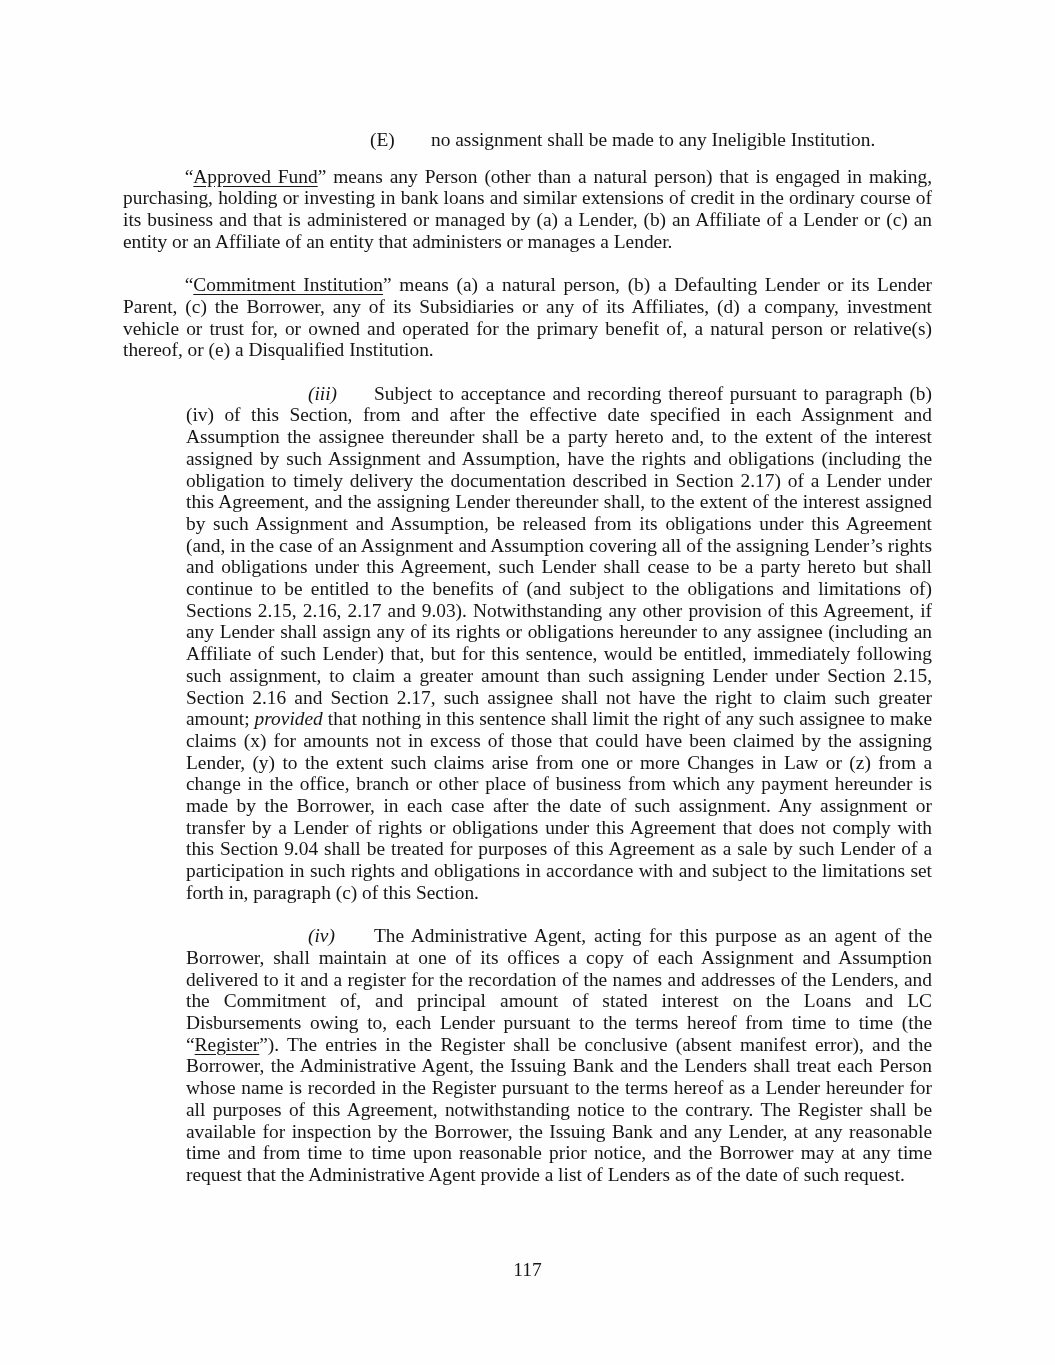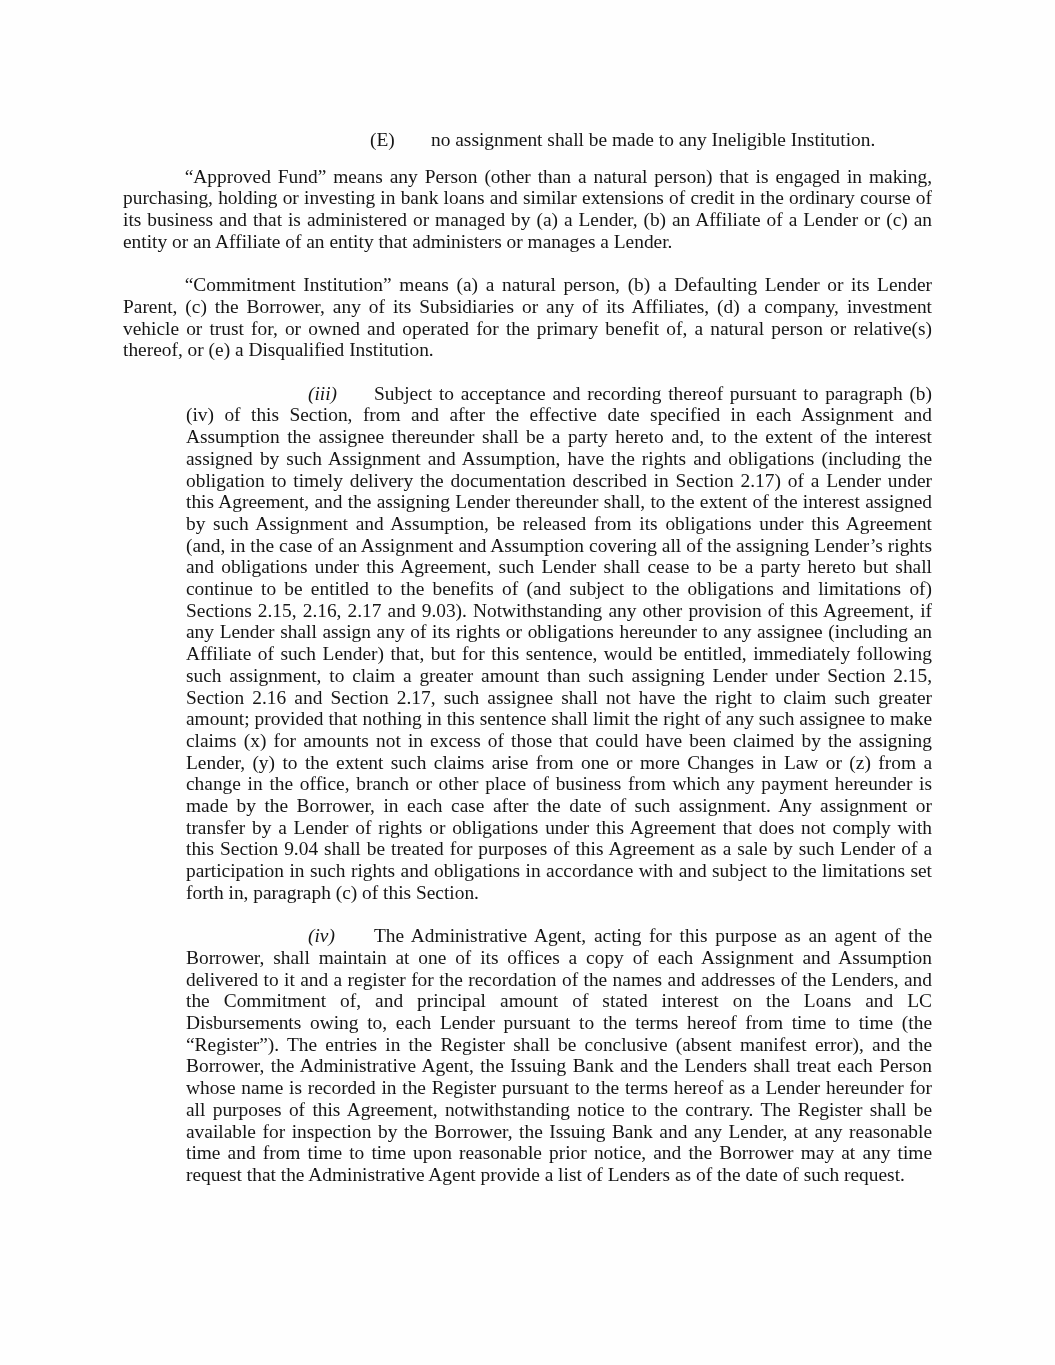--- a/index.html
+++ b/index.html
@@ -41,23 +41,25 @@
     margin-left: 63px;
     text-indent: 122px;
   }
   .sub-clause .label {
     display: inline-block;
     width: 66px;
     text-indent: 0;
     font-style: italic;
   }
   .u {
+    text-decoration: underline;
     text-underline-offset: 3px;
   }
   .it {
+    font-style: italic;
   }
   .page-footer {
     position: absolute;
     top: 1259px;
     left: 0;
     right: 0;
     text-align: center;
     text-indent: 0;
   }
 </style>
@@ -80,14 +82,15 @@
   </p>
 
   <div class="para sub-clause">
     <span class="label">(iii)</span><span>Subject to acceptance and recording thereof pursuant to paragraph (b)(iv) of this Section, from and after the effective date specified in each Assignment and Assumption the assignee thereunder shall be a party hereto and, to the extent of the interest assigned by such Assignment and Assumption, have the rights and obligations (including the obligation to timely delivery the documentation described in Section 2.17) of a Lender under this Agreement, and the assigning Lender thereunder shall, to the extent of the interest assigned by such Assignment and Assumption, be released from its obligations under this Agreement (and, in the case of an Assignment and Assumption covering all of the assigning Lender’s rights and obligations under this Agreement, such Lender shall cease to be a party hereto but shall continue to be entitled to the benefits of (and subject to the obligations and limitations of) Sections 2.15, 2.16, 2.17 and 9.03). Notwithstanding any other provision of this Agreement, if any Lender shall assign any of its rights or obligations hereunder to any assignee (including an Affiliate of such Lender) that, but for this sentence, would be entitled, immediately following such assignment, to claim a greater amount than such assigning Lender under Section 2.15, Section 2.16 and Section 2.17, such assignee shall not have the right to claim such greater amount; </span><span class="it">provided</span><span> that nothing in this sentence shall limit the right of any such assignee to make claims (x) for amounts not in excess of those that could have been claimed by the assigning Lender, (y) to the extent such claims arise from one or more Changes in Law or (z) from a change in the office, branch or other place of business from which any payment hereunder is made by the Borrower, in each case after the date of such assignment.  Any assignment or transfer by a Lender of rights or obligations under this Agreement that does not comply with this Section 9.04 shall be treated for purposes of this Agreement as a sale by such Lender of a participation in such rights and obligations in accordance with and subject to the limitations set forth in, paragraph (c) of this Section.</span>
   </div>
 
   <div class="para sub-clause">
     <span class="label">(iv)</span><span>The Administrative Agent, acting for this purpose as an agent of the Borrower, shall maintain at one of its offices a copy of each Assignment and Assumption delivered to it and a register for the recordation of the names and addresses of the Lenders, and the Commitment of, and principal amount of stated interest on the Loans and LC Disbursements owing to, each Lender pursuant to the terms hereof from time to time (the “</span><span class="u">Register</span><span>”).  The entries in the Register shall be conclusive (absent manifest error), and the Borrower, the Administrative Agent, the Issuing Bank and the Lenders shall treat each Person whose name is recorded in the Register pursuant to the terms hereof as a Lender hereunder for all purposes of this Agreement, notwithstanding notice to the contrary.  The Register shall be available for inspection by the Borrower, the Issuing Bank and any Lender, at any reasonable time and from time to time upon reasonable prior notice, and the Borrower may at any time request that the Administrative Agent provide a list of Lenders as of the date of such request.</span>
   </div>
 
+  <div class="page-footer">117</div>
 
 </div>
 
 </body></html>

